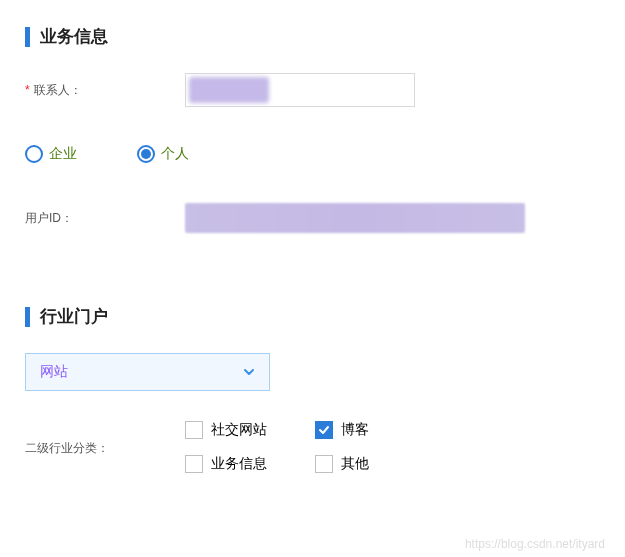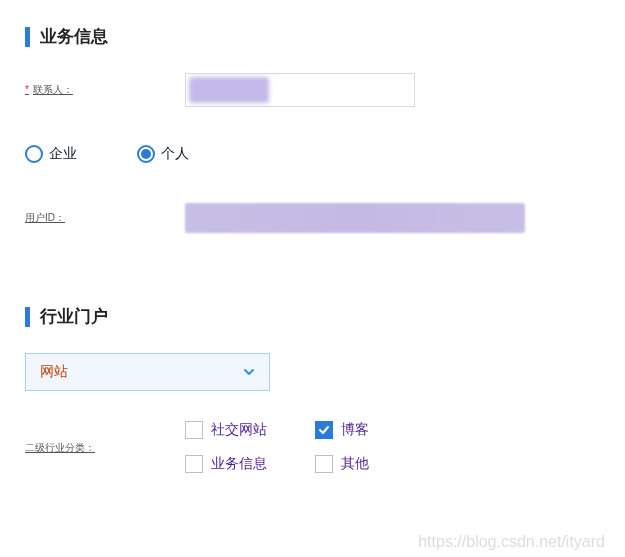--- a/index.html
+++ b/index.html
@@ -34,23 +34,22 @@
     }
     .form-row {
       display: flex;
       align-items: center;
       margin-bottom: 30px;
       min-height: 34px;
     }
     .form-label {
       width: 160px;
       color: #555;
-      font-size: 10px;
+      font-size: 12px;
       flex-shrink: 0;
-      text-decoration: underline;
     }
     .required {
       color: #f5222d;
       margin-right: 4px;
     }
     .text-input {
       width: 230px;
       height: 34px;
       border: 1px solid #d9d9d9;
       padding: 0 10px;
@@ -90,21 +89,21 @@
       justify-content: center;
     }
     .radio-circle.checked::after {
       content: "";
       width: 10px;
       height: 10px;
       background: #2b7cd9;
       border-radius: 50%;
     }
     .radio-label {
-      color: #0f172a;
+      color: #4d7c0f;
     }
     .userid-redacted {
       width: 340px;
       height: 30px;
       background: linear-gradient(90deg, #c8bfe6 0%, #c4b9e4 50%, #c8bfe6 100%);
       filter: blur(1px);
       border-radius: 2px;
       display: flex;
       align-items: center;
       padding-left: 8px;
@@ -117,21 +116,21 @@
       height: 38px;
       border: 1px solid #a8d0f7;
       background: #f0f7ff;
       display: flex;
       align-items: center;
       justify-content: space-between;
       padding: 0 14px;
       cursor: pointer;
     }
     .select-value {
-      color: #c2410c;
+      color: #8b5cf6;
       font-weight: 500;
     }
     .chevron-down {
       width: 12px;
       height: 12px;
     }
     .checkbox-grid {
       display: flex;
       flex-direction: column;
       gap: 16px;
@@ -160,31 +159,31 @@
       background: #2b7cd9;
       border-color: #2b7cd9;
     }
     .checkbox-box.checked svg {
       display: block;
     }
     .checkbox-box svg {
       display: none;
     }
     .checkbox-label {
-      color: #4c1d95;
+      color: #000000;
     }
     .section-gap {
       height: 30px;
     }
     .watermark {
       position: fixed;
       bottom: 6px;
       right: 20px;
       color: #ddd;
-      font-size: 16px;
+      font-size: 12px;
       pointer-events: none;
     }
     .form-row.checkbox-area {
       align-items: center;
     }
     .form-row.checkbox-area .form-label {
       padding-top: 2px;
     }
   </style>
 </head>

